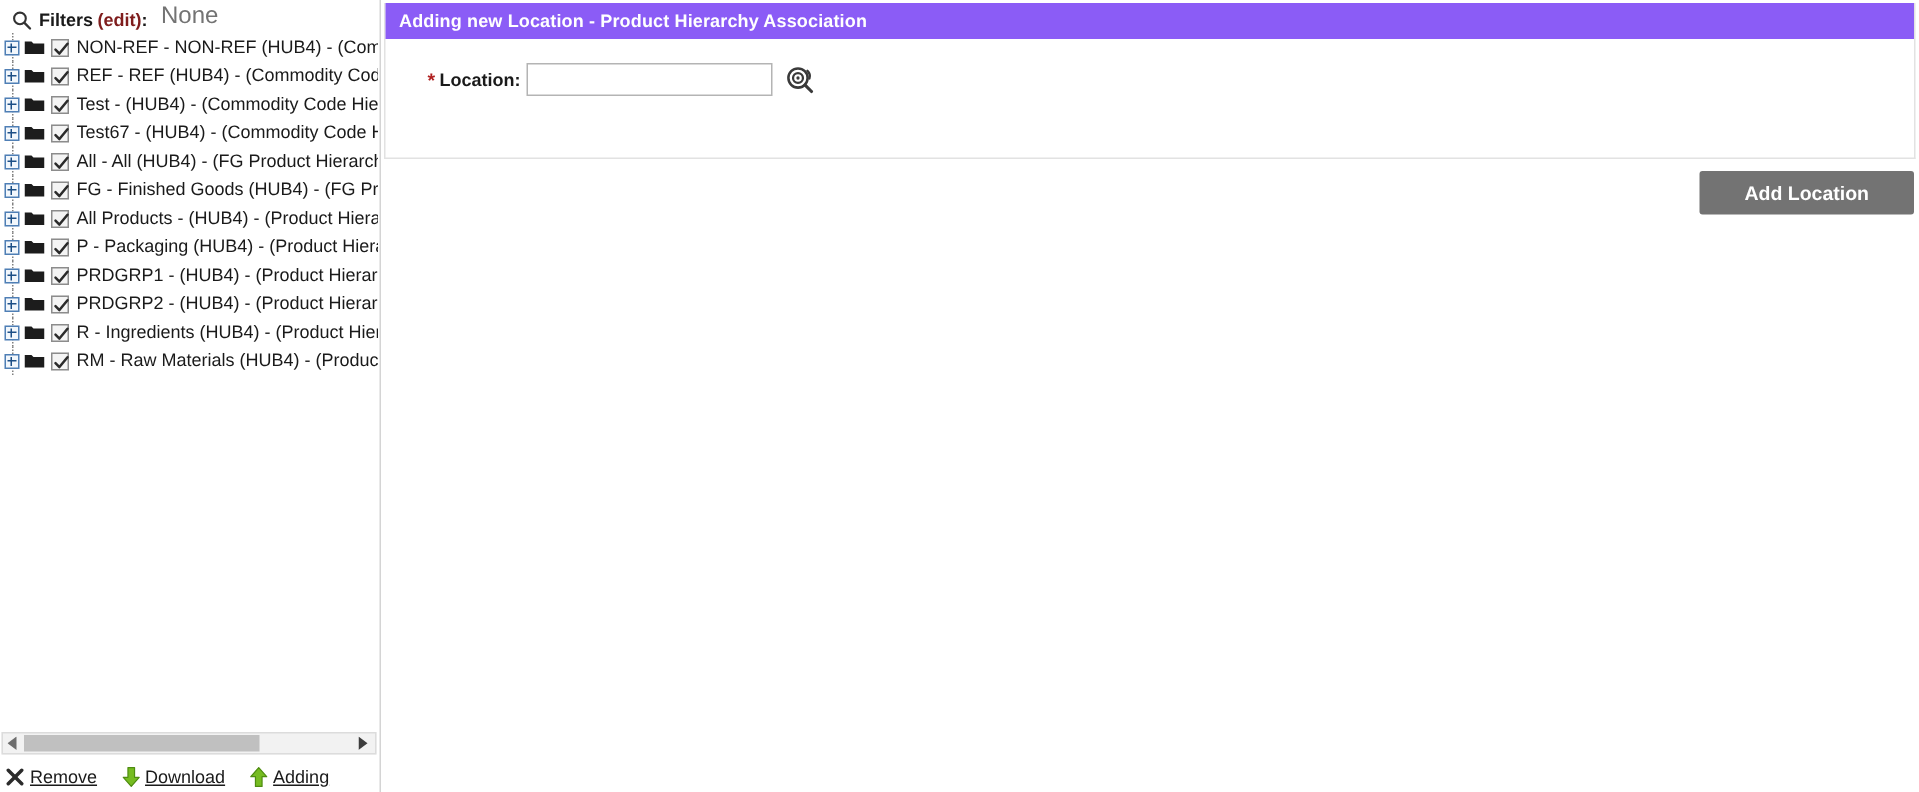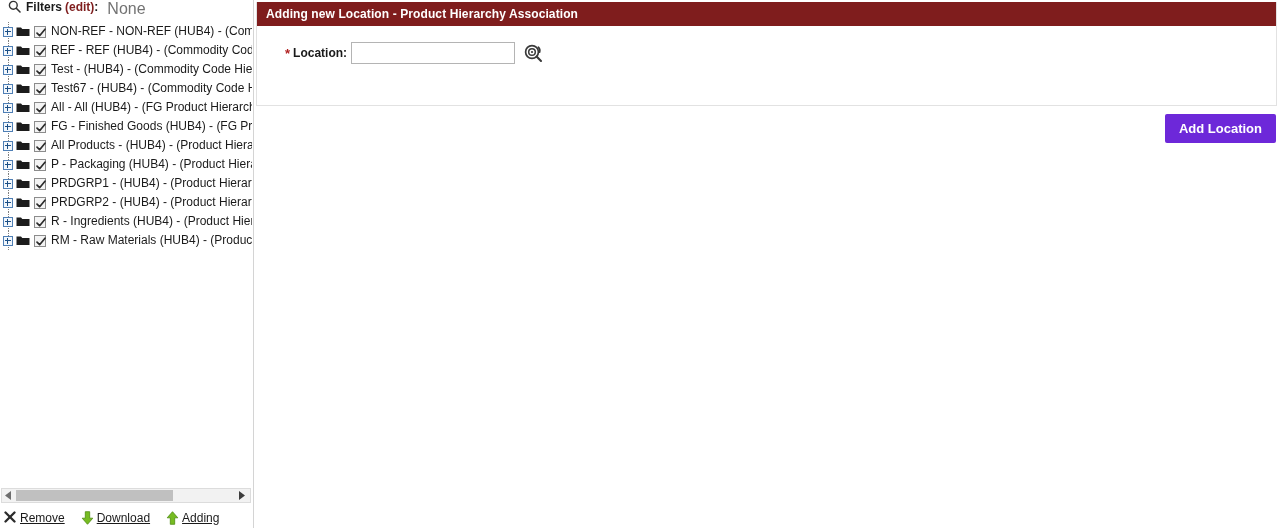--- a/index.html
+++ b/index.html
@@ -37,21 +37,21 @@
   }
 
   
   #filter-bar {
     position: absolute;
     left: 0;
     top: 0;
     width: 220px;
     height: 20px;
     display: flex;
-    align-items: flex-start;
+    align-items: flex-end;
     padding-left: 8px;
     box-sizing: border-box;
     white-space: nowrap;
   }
   .magnifier-sm {
     width: 13px;
     height: 13px;
     margin-right: 5px;
     flex: none;
     display: block;
@@ -208,20 +208,21 @@
     width: 252px;
     height: 21px;
     display: flex;
     align-items: center;
     padding-left: 4px;
     box-sizing: border-box;
     white-space: nowrap;
   }
   .action-link {
     display: flex;
+    align-items: center;
     margin-right: 16px;
     cursor: pointer;
   }
   .action-link .lnk-text {
     font-size: 12px;
     color: #1a1a1a;
     text-decoration: underline;
   }
   .icon-x {
     width: 12px;
@@ -252,21 +253,21 @@
     top: 2px;
     width: 1021px;
     height: 104px;
     border: 1px solid #e2e2e2;
     border-top: none;
     box-sizing: border-box;
     background: #ffffff;
   }
   #panel-header {
     height: 24px;
-    background: #7f1d1d;
+    background: #8b5cf6;
     display: flex;
     align-items: center;
     padding-left: 9px;
     box-sizing: border-box;
   }
   #panel-header-title {
     color: #ffffff;
     font-size: 12px;
     font-weight: bold;
     letter-spacing: 0.1px;
@@ -323,28 +324,28 @@
     position: absolute;
     left: 0;
     top: 114px;
     width: 1021px;
     display: flex;
     justify-content: flex-end;
     padding-right: 1px;
     box-sizing: border-box;
   }
   #add-location-button {
-    background: #6d28d9;
+    background: #737373;
     color: #ffffff;
     font-family: "Liberation Sans", sans-serif;
     font-size: 13px;
     font-weight: bold;
     border: none;
     border-radius: 2px;
-    padding: 8px 14px;
+    padding: 8px 30px;
     cursor: pointer;
     line-height: 1;
   }
 </style>
 </head>
 <body>
 
 <div id="left-panel">
 
   <div id="filter-bar">

